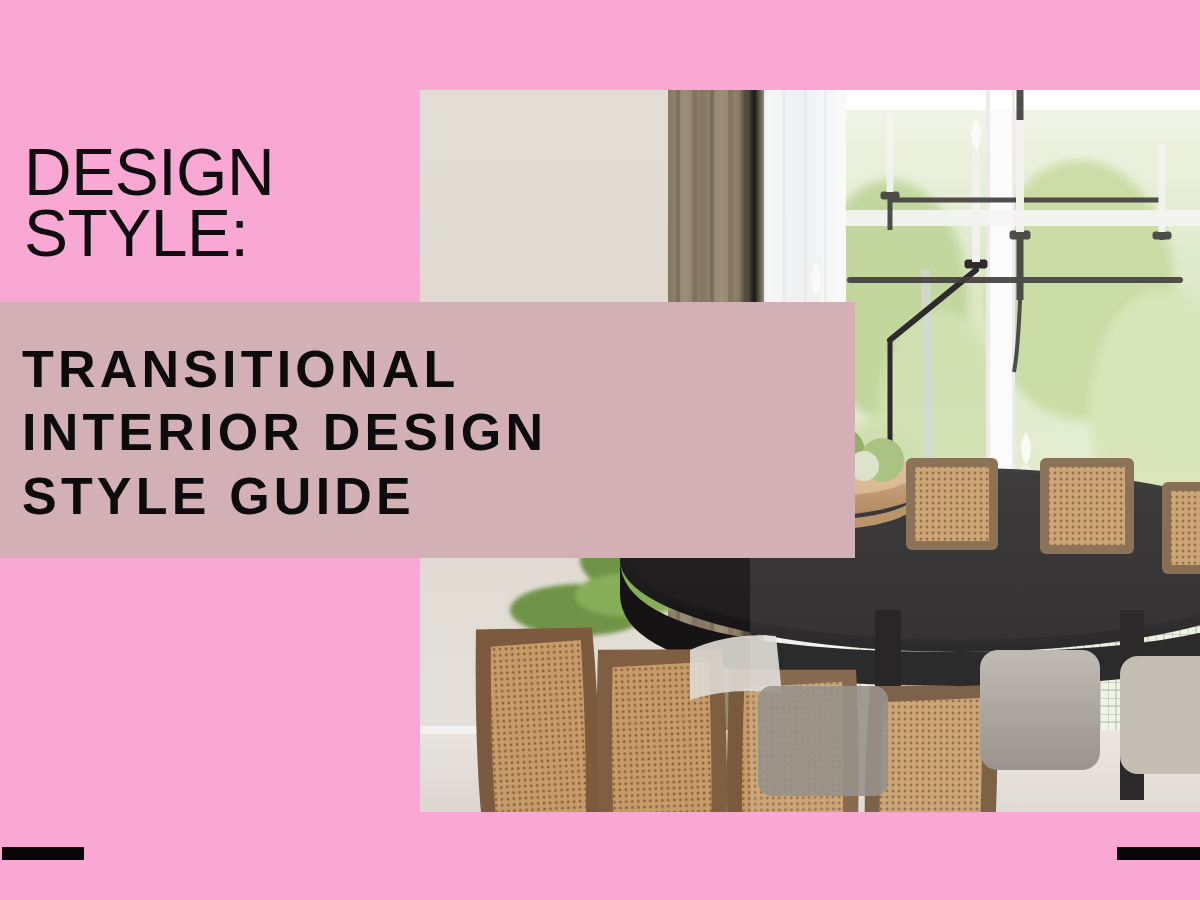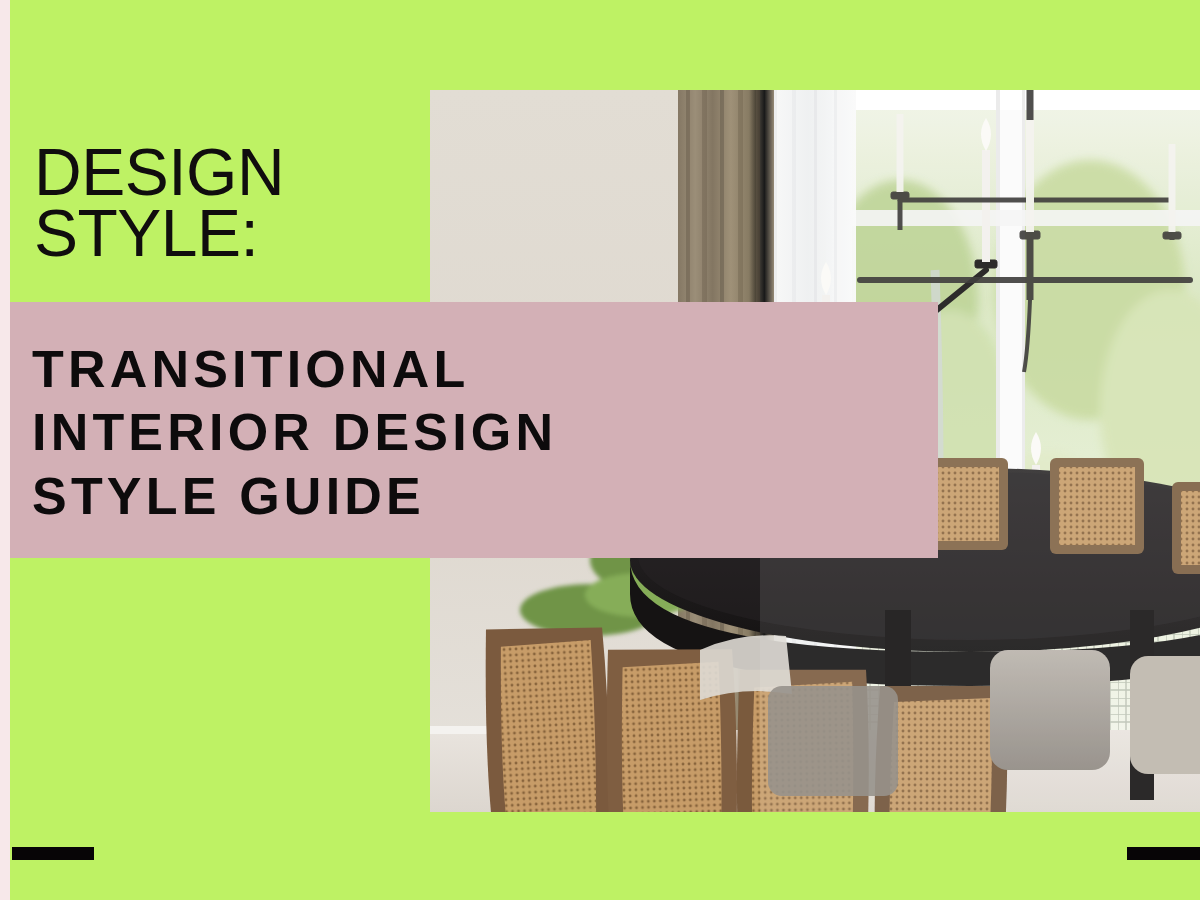--- a/index.html
+++ b/index.html
@@ -3,21 +3,21 @@
 <meta charset="utf-8">
 <style>
   * { margin:0; padding:0; box-sizing:border-box; }
   html, body {
     width:1200px; height:900px;
     overflow:hidden;
     font-family:"Liberation Sans", sans-serif;
   }
   body { background:#f7e8ea; position:relative; }
 
-  .canvas { position:absolute; inset:0; background:#bef264;margin-left:10px; }
+  .canvas { position:absolute; inset:0; background:#f9a8d4; }
 
   
   .photo {
     position:absolute;
     left:420px; top:90px; width:780px; height:722px;
     overflow:hidden;
     background:#ded8cf;
   }
   .photo svg { display:block; width:100%; height:100%; }
 
@@ -30,21 +30,21 @@
     line-height:0.93;
     font-weight:300;
     letter-spacing:-0.5px;
     color:#100d0e;
     white-space:pre-line;
   }
 
   
   .banner {
     position:absolute;
-    left:0; top:302px; width:928px; height:256px;
+    left:0; top:302px; width:855px; height:256px;
     background:#d3b0b6;
   }
   .banner-title {
     position:absolute;
     left:22px; top:36px;
     width:760px;
     font-size:52px;
     line-height:1.22;
     font-weight:bold;
     letter-spacing:4.2px;

